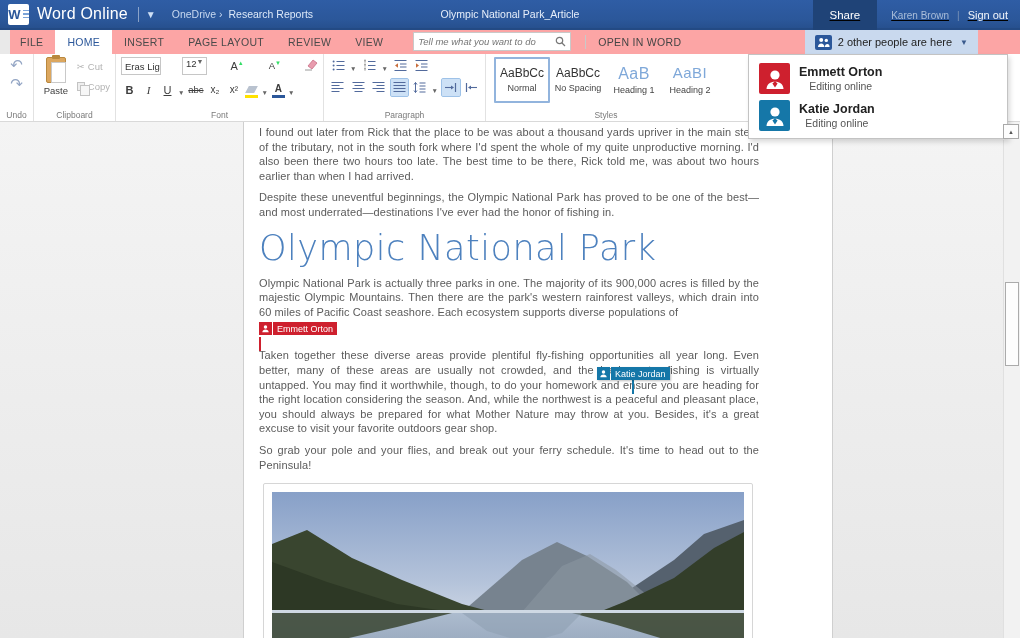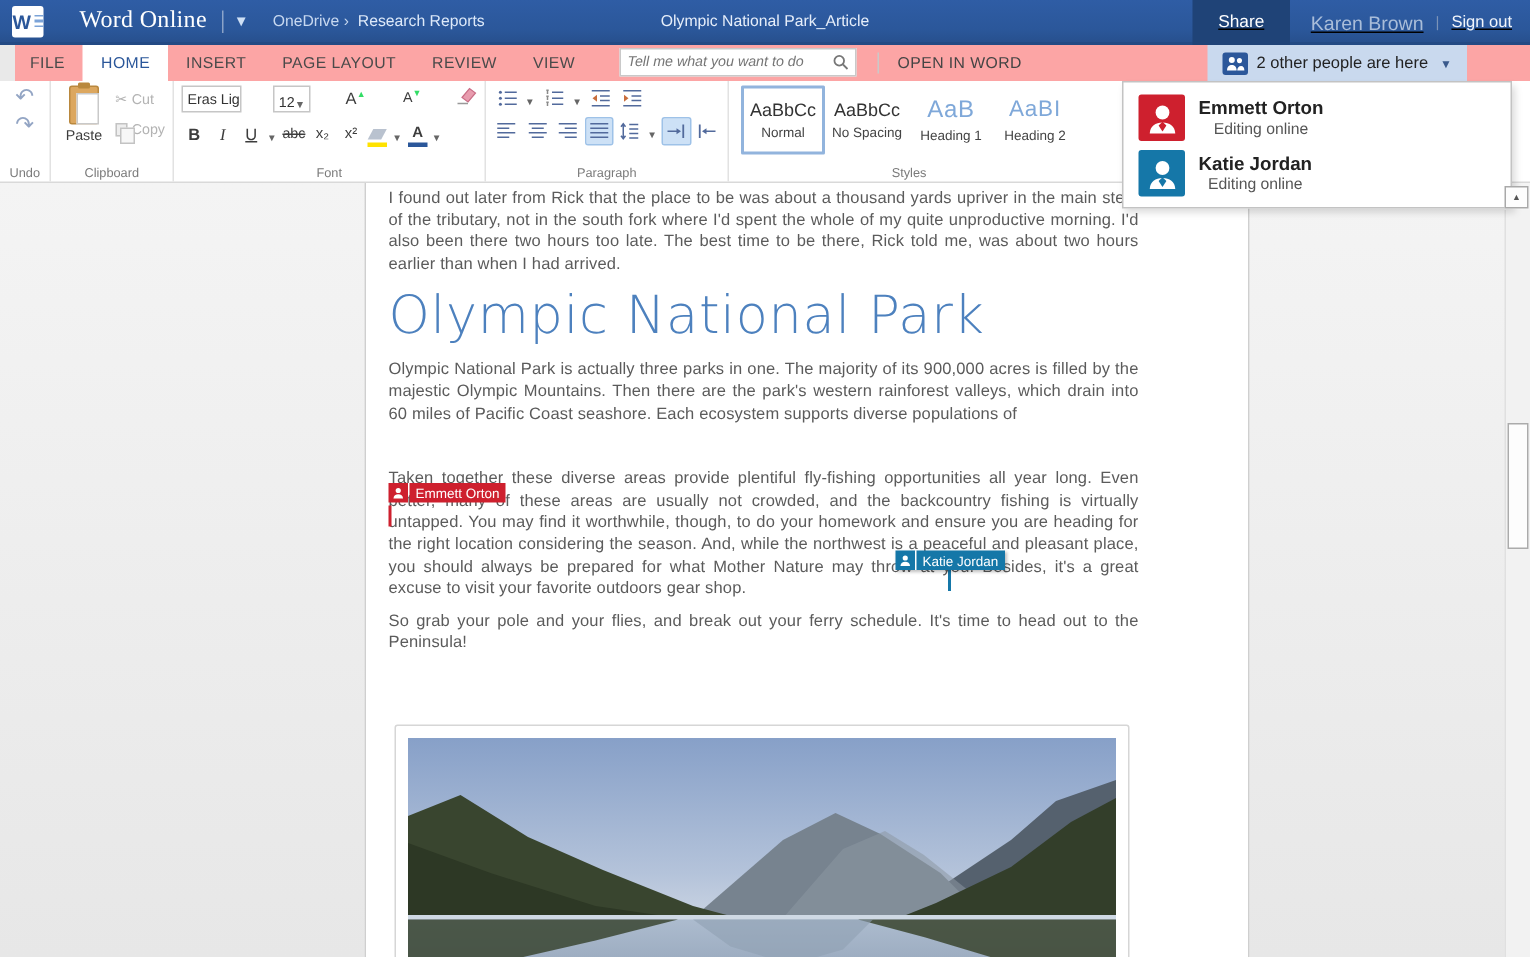--- a/index.html
+++ b/index.html
@@ -9,30 +9,30 @@
 
   
   .titlebar { position:absolute; left:0; top:0; width:1020px; height:30px;
               background:linear-gradient(180deg,#2f5da5 0%,#2b579a 70%,#27508e 100%);
               border-bottom:2px solid #234a84; display:flex; align-items:center; }
   .word-logo { width:21px; height:21px; margin-left:8px; background:#fff; border-radius:2px;
                display:flex; align-items:center; justify-content:center; }
   .word-logo .w { color:#2b579a; font-weight:bold; font-size:13px; line-height:1; }
   .word-logo .lines { display:flex; flex-direction:column; gap:2px; margin-left:2px; }
   .word-logo .lines i { display:block; width:6px; height:1.5px; background:#7ba3d8; }
-  .app-name { color:#fff; font-size:16px; margin-left:24px; letter-spacing:.2px;font-family:Liberation Serif, serif; }
+  .app-name { color:#fff; font-size:16px; margin-left:8px; letter-spacing:.2px; }
   .tb-divider { width:1px; height:15px; background:rgba(255,255,255,.45); margin:0 7px 0 10px; }
   .chev { color:#cfe0f5; font-size:10px; }
   .breadcrumb { margin-left:16px; font-size:10.5px; color:#c7d8f0; }
   .breadcrumb .folder { color:#dde9f9; margin-left:3px; }
   .doc-title { position:absolute; left:0; right:0; text-align:center; font-size:10.5px; color:#e6eefa; pointer-events:none; }
   .tb-right { position:absolute; right:0; top:0; height:30px; display:flex; align-items:center;text-decoration:underline; }
   .share-btn { height:30px; padding:0 17px; background:#1f4377; color:#fff; font-size:11.5px;
                display:flex; align-items:center; }
-  .user-name { color:#a9bdd9; font-size:13px; margin:0 8px 0 14px; }
+  .user-name { color:#a9bdd9; font-size:10px; margin:0 8px 0 14px; }
   .tb-right .pipe { color:#7b93b8; font-size:10px; }
   .signout { color:#f2f6fc; font-size:11px; margin:0 12px 0 8px; }
 
   
   .tabsrow { position:absolute; left:10px; top:30px; width:1020px; height:24px; background:#fca5a5;
              display:flex; align-items:stretch; }
   .tab { font-size:10.5px; color:#4a4a4a; padding:0 12px; display:flex; align-items:center; letter-spacing:.3px; }
   .tab.first { padding-left:10px; }
   .tab.active { background:#fff; color:#2b579a; }
   .tellme-box { width:158px; height:19px; margin:2px 0 0 18px; background:#fff; border:1px solid #c9c9c9;
@@ -65,21 +65,21 @@
   .cutcopy-col { display:flex; flex-direction:column; gap:9px; margin-left:4px; padding-top:4px; }
   .graybtn { font-size:9.5px; color:#b3b3b3; display:flex; align-items:center; gap:3px; white-space:nowrap; }
   .copy-ic { position:relative; width:8px; height:9px; border:1px solid #c3c3c3; background:#eee; }
   .copy-ic:after { content:""; position:absolute; left:2px; top:2px; width:8px; height:9px; border:1px solid #c3c3c3; background:#f7f7f7; }
   .g-font { width:208px; }
   .fontrow1 { display:flex; align-items:center; gap:21px; }
   .fontname { width:112px; height:18px; border:1px solid #c6c6c6; font-size:9.5px; color:#333;
               display:flex; align-items:center; padding:0 3px; white-space:nowrap; overflow:hidden; }
   .fontname .dd, .fontsize .dd { margin-left:auto; font-size:7px; color:#666; }
   .fontsize { width:32px; height:18px; border:1px solid #c6c6c6; font-size:9.5px; color:#333;
-              display:flex; align-items:flex-end; padding:0 3px; }
+              display:flex; align-items:flex-start; padding:0 3px; }
   .growshrink { font-size:11px; color:#3d3d3d; position:relative; padding:0 2px; }
   .growshrink sup { font-size:6px; color:#3d6; }
   .fontrow2 { display:flex; align-items:center; gap:2px; margin-top:6px; }
   .fbtn { min-width:17px; height:17px; display:flex; align-items:center; justify-content:center;
           font-size:11px; color:#3d3d3d; position:relative; }
   .fbtn.b { font-weight:bold; }
   .fbtn.i { font-style:italic; font-family:"Liberation Serif",serif; }
   .fbtn.u { text-decoration:underline; }
   .fbtn.abc { text-decoration:line-through; font-size:9.5px; }
   .fbtn.sub, .fbtn.sup { font-size:10px; }
@@ -423,20 +423,21 @@
         <div class="person-name">Katie Jordan</div>
         <div class="person-status">Editing online</div>
       </span>
     </div>
   </div>
 
   <div class="canvas">
     <div class="page">
       <div class="doccontent">
         <p class="first">I found out later from Rick that the place to be was about a thousand yards upriver in the main stem of the tributary, not in the south fork where I'd spent the whole of my quite unproductive morning. I'd also been there two hours too late. The best time to be there, Rick told me, was about two hours earlier than when I had arrived.</p>
+        <p>Despite these uneventful beginnings, the Olympic National Park has proved to be one of the best—and most underrated—destinations I've ever had the honor of fishing in.</p>
         <h1 class="dochead">Olympic National Park</h1>
         <p>Olympic National Park is actually three parks in one. The majority of its 900,000 acres is filled by the majestic Olympic Mountains. Then there are the park's western rainforest valleys, which drain into 60 miles of Pacific Coast seashore. Each ecosystem supports diverse populations of</p>
         <div class="gap-flag"></div>
         <p>Taken together these diverse areas provide plentiful fly-fishing opportunities all year long. Even better, many of these areas are usually not crowded, and the backcountry fishing is virtually untapped. You may find it worthwhile, though, to do your homework and ensure you are heading for the right location considering the season. And, while the northwest is a peaceful and pleasant place, you should always be prepared for what Mother Nature may throw at you. Besides, it's a great excuse to visit your favorite outdoors gear shop.</p>
         <p>So grab your pole and your flies, and break out your ferry schedule. It's time to head out to the Peninsula!</p>
       </div>
 
       <div class="flag flag-emmett">
         <span class="ficon">
           <svg width="9" height="9" viewBox="0 0 24 24">

